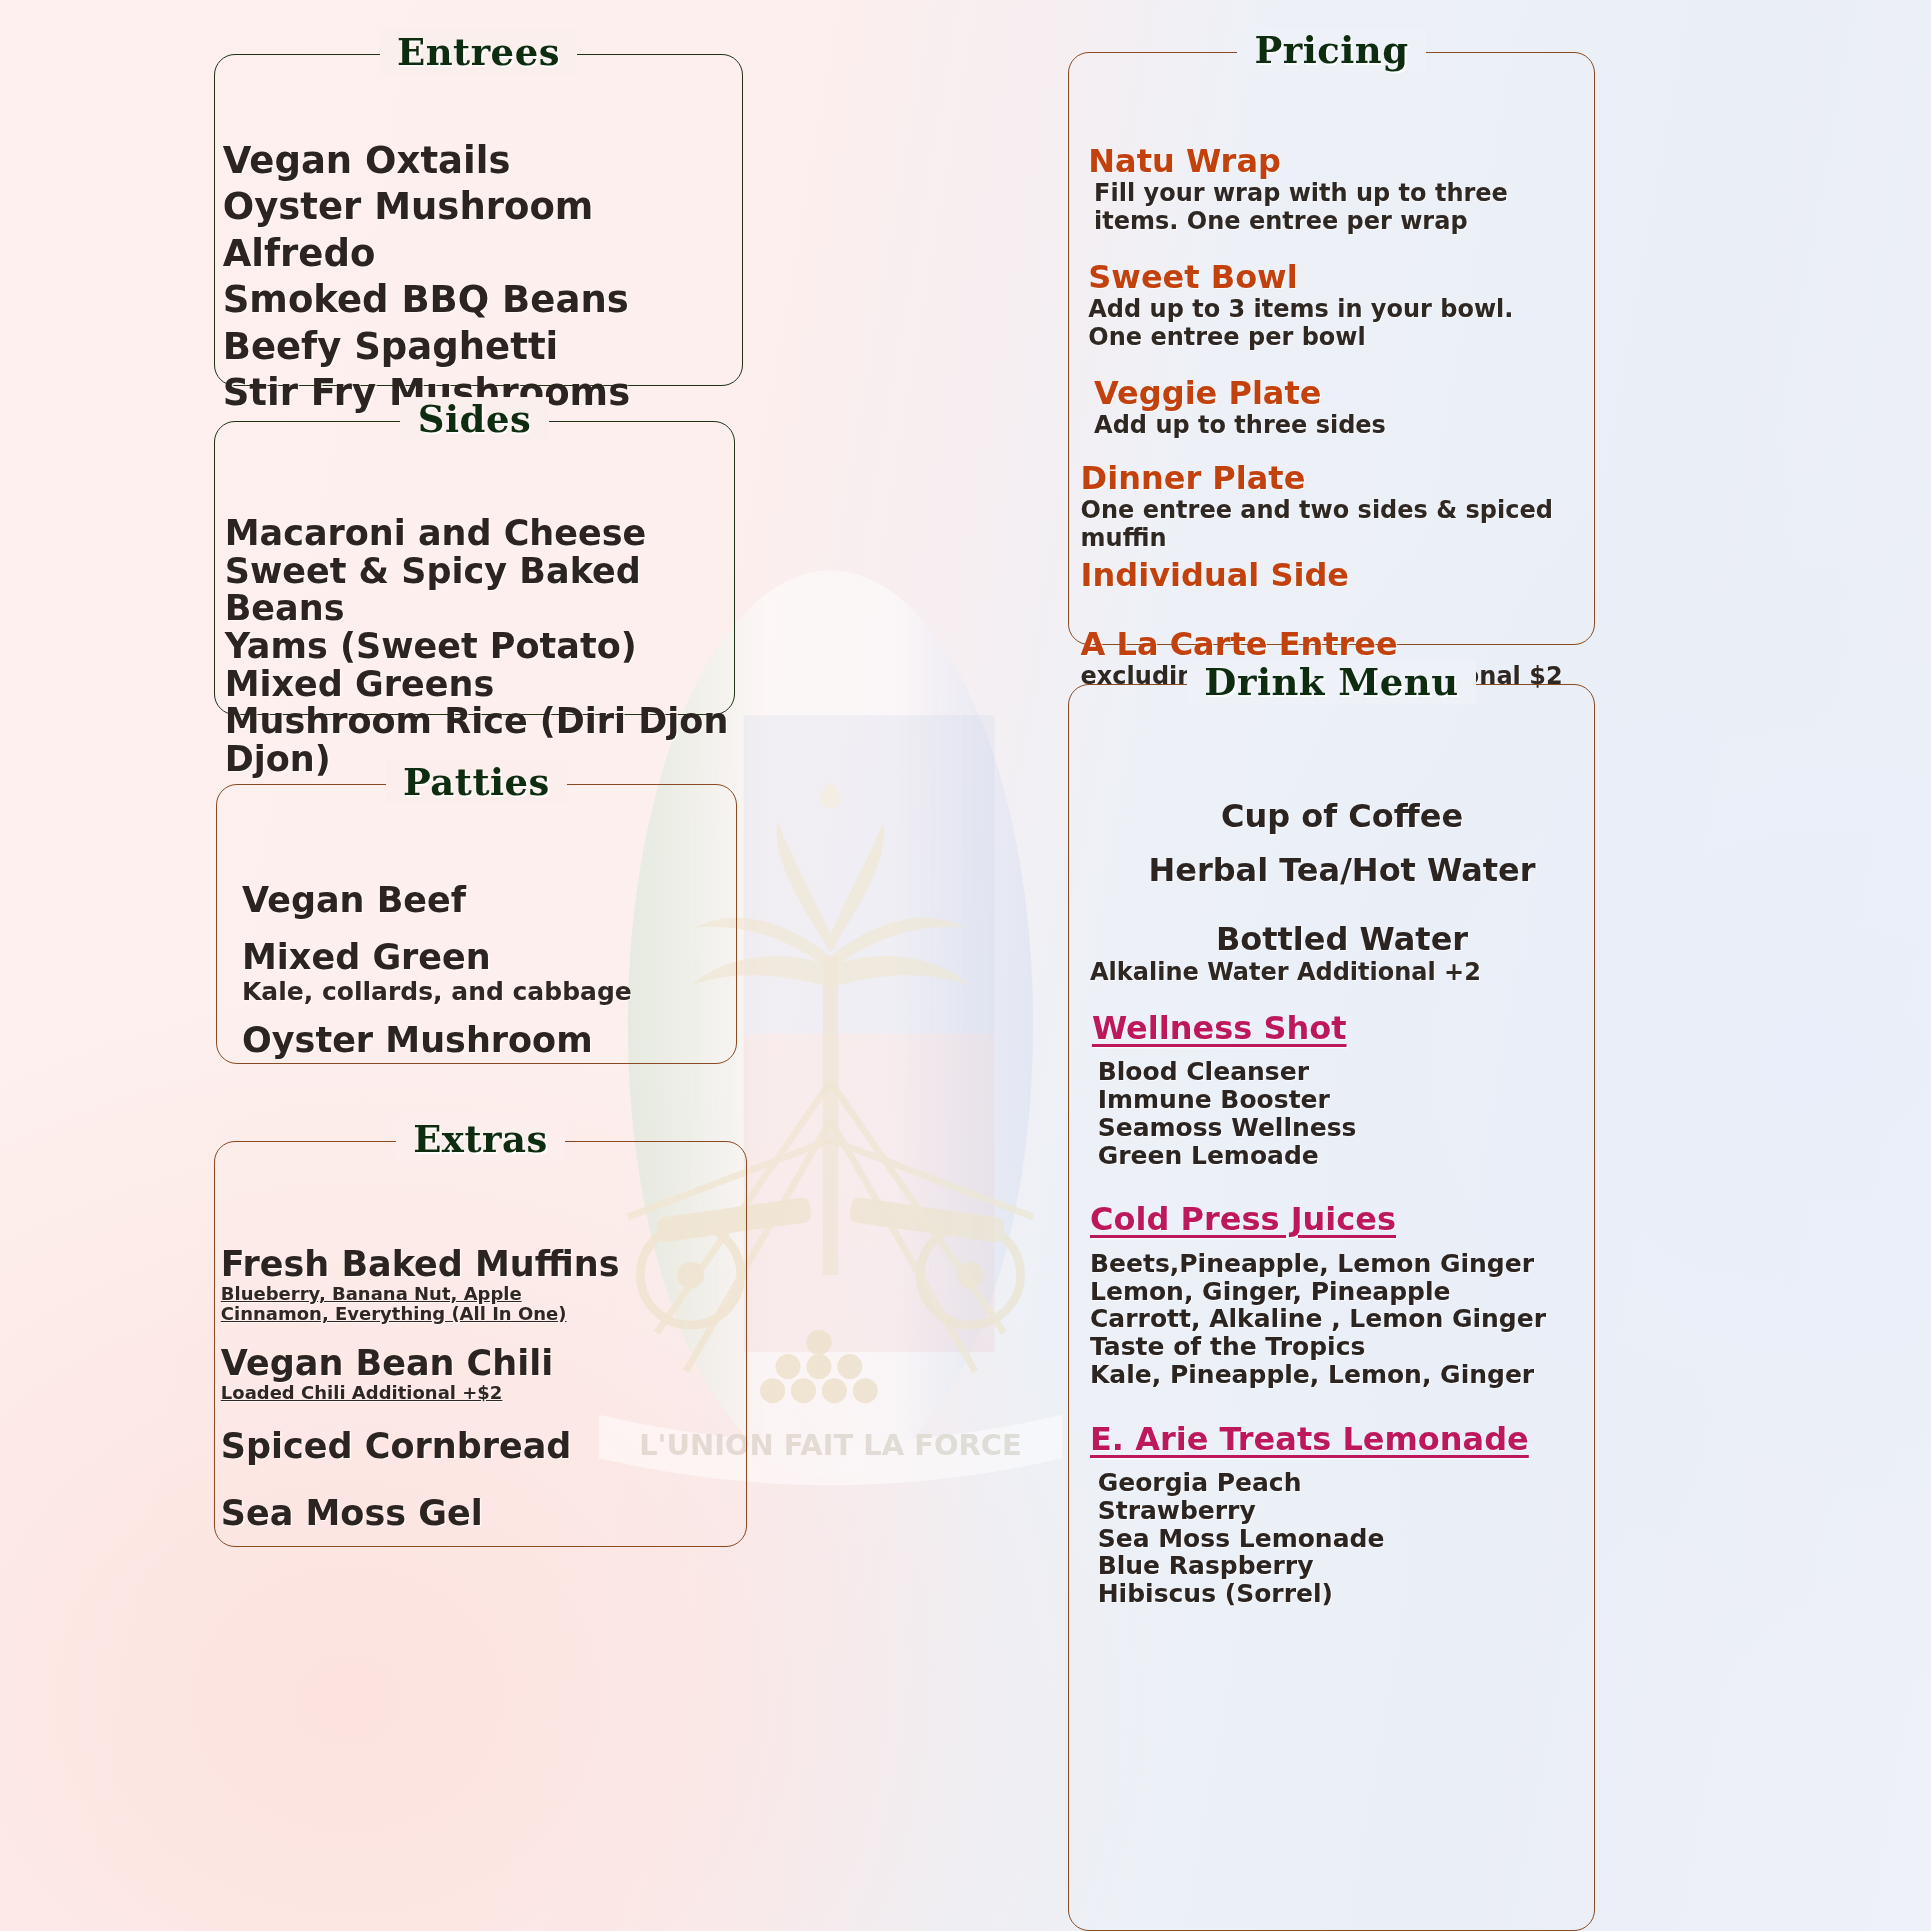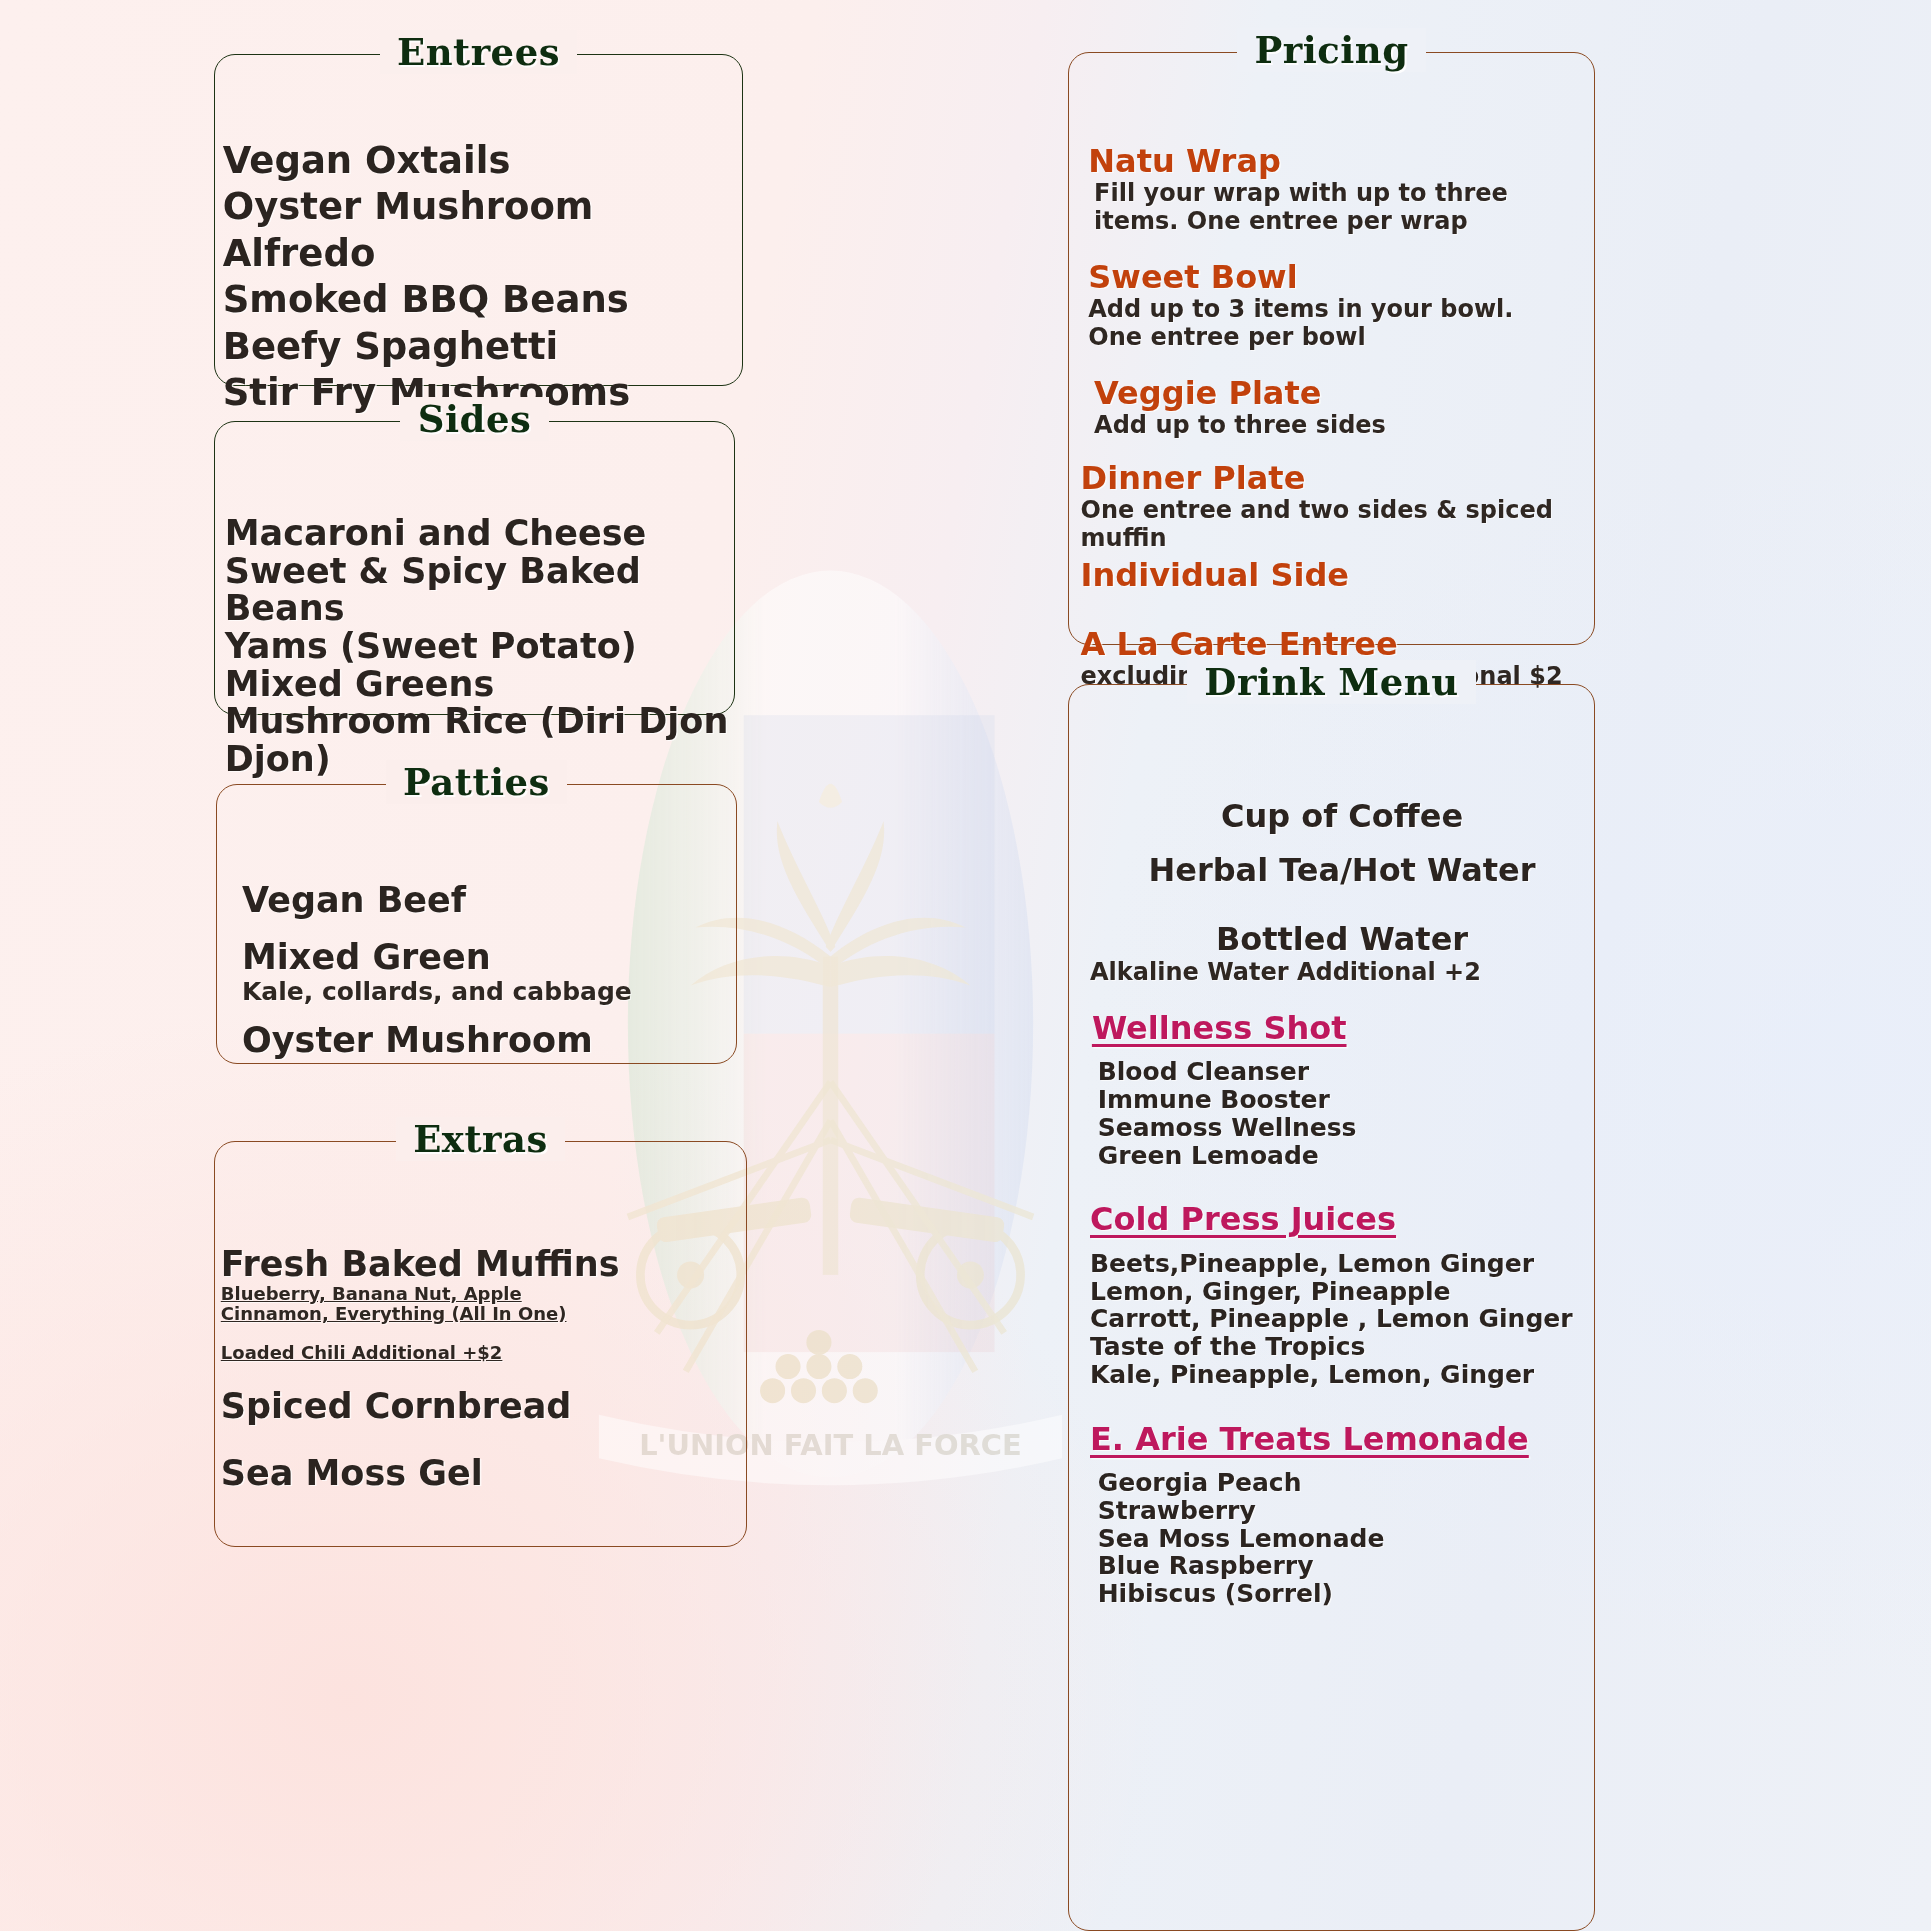--- a/index.html
+++ b/index.html
@@ -291,20 +291,21 @@
 
     <div class="card brown" id="card-extras">
       <div class="card-title">
         <span class="notch" style="background:#fbeeec;">Extras</span>
       </div>
       <div class="card-body">
         <div class="item-main">Fresh Baked Muffins</div>
         <div class="item-sub">Blueberry, Banana Nut, Apple</div>
         <div class="item-sub">Cinnamon, Everything (All In One)</div>
         <div class="sp20"></div>
+        <div class="item-main">Vegan Bean Chili</div>
         <div class="item-sub">Loaded Chili Additional +$2</div>
         <div class="sp24"></div>
         <div class="item-main">Spiced Cornbread</div>
         <div class="sp28"></div>
         <div class="item-main">Sea Moss Gel</div>
       </div>
     </div>
 
   </div>
 
@@ -357,21 +358,21 @@
         <div class="drink-line indent-s">Blood Cleanser</div>
         <div class="drink-line indent-s">Immune Booster</div>
         <div class="drink-line indent-s">Seamoss Wellness</div>
         <div class="drink-line indent-s">Green Lemoade</div>
 
         <div class="sp32"></div>
         <div class="section-head" style="padding-left:0px;">Cold Press Juices</div>
         <div class="sp12"></div>
         <div class="drink-line">Beets,Pineapple, Lemon Ginger</div>
         <div class="drink-line">Lemon, Ginger, Pineapple</div>
-        <div class="drink-line">Carrott, Pineapple , Lemon Ginger</div>
+        <div class="drink-line">Carrott, Alkaline , Lemon Ginger</div>
         <div class="drink-line">Taste of the Tropics</div>
         <div class="drink-line">Kale, Pineapple, Lemon, Ginger</div>
 
         <div class="sp32"></div>
         <div class="section-head" style="padding-left:0px;">E. Arie Treats Lemonade</div>
         <div class="sp12"></div>
         <div class="drink-line indent-s">Georgia Peach</div>
         <div class="drink-line indent-s">Strawberry</div>
         <div class="drink-line indent-s">Sea Moss Lemonade</div>
         <div class="drink-line indent-s">Blue Raspberry</div>

